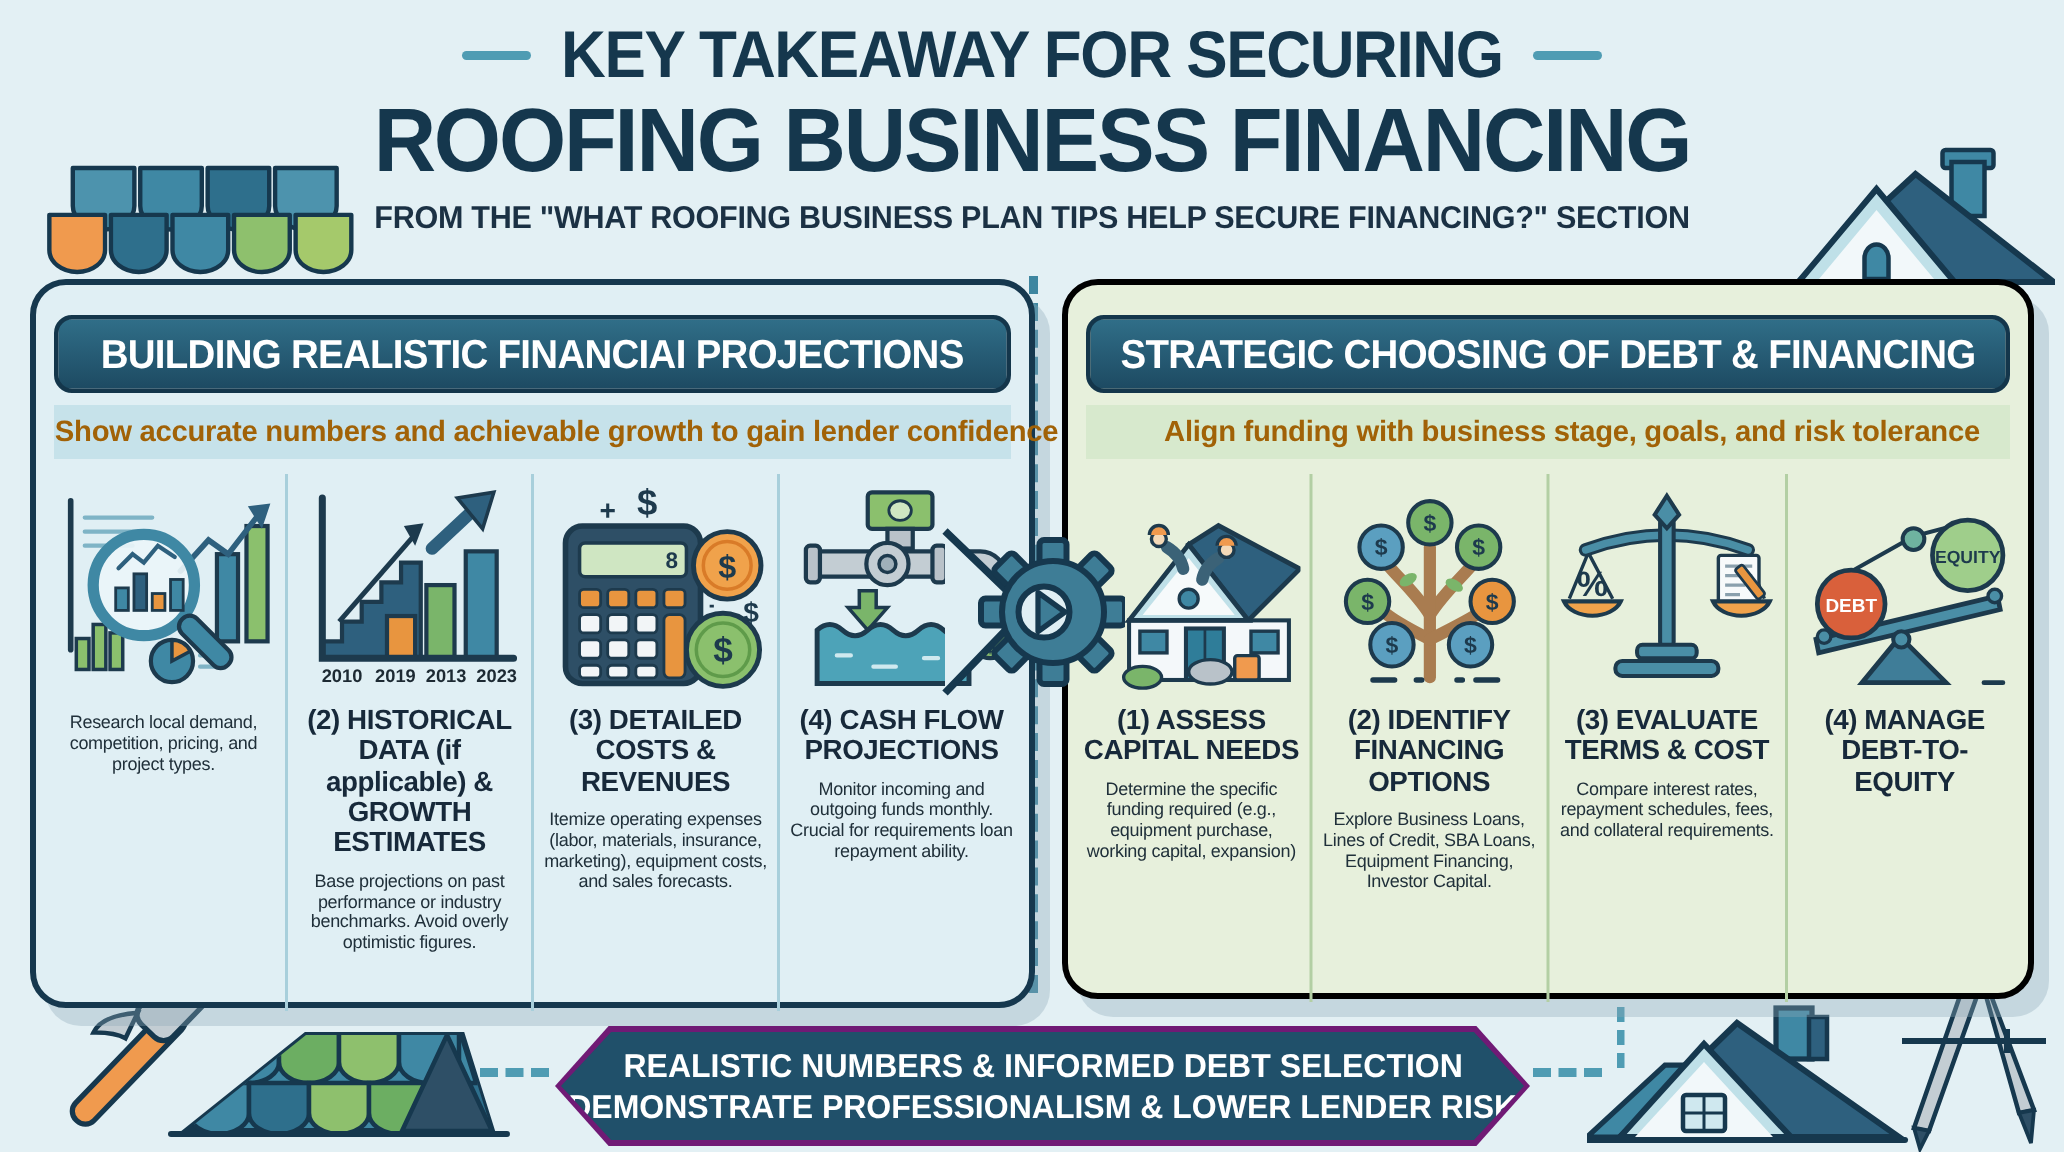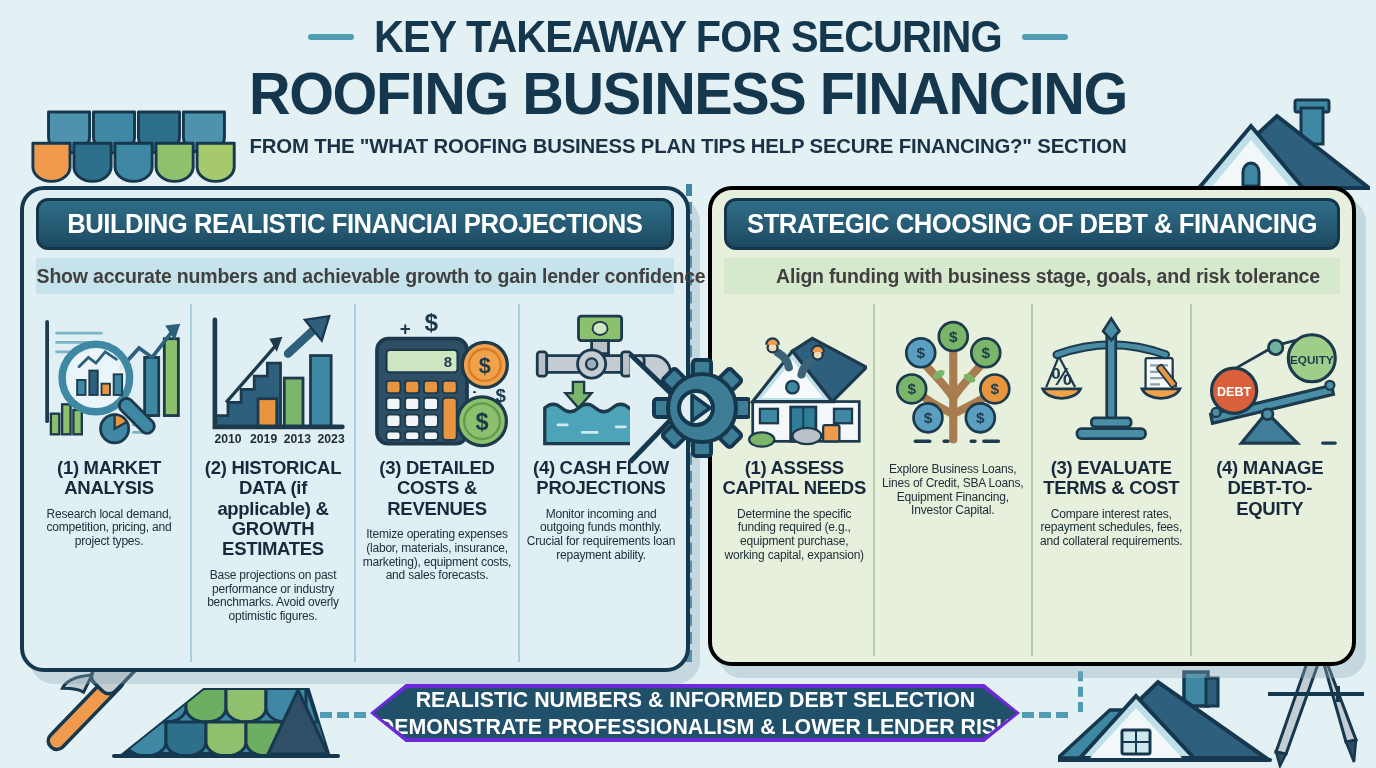--- a/index.html
+++ b/index.html
@@ -9,41 +9,41 @@
   .hdr{position:absolute;left:0;top:12px;width:100%;text-align:center;z-index:2;}
   .hdr-line1{display:flex;align-items:center;justify-content:center;}
   .t1{font-size:44px;font-weight:bold;color:#15374d;letter-spacing:-1px;transform:scaleX(.94);white-space:nowrap;}
   .dash{width:46px;height:6px;border-radius:3px;background:#4f9cb3;}
   .t2{font-size:60px;font-weight:bold;color:#15374d;letter-spacing:-1.5px;line-height:1.0;transform:scaleX(.96);margin-top:2px;white-space:nowrap;}
   .t3{font-size:21px;font-weight:bold;color:#1b3144;margin-top:10px;letter-spacing:-.2px;transform:scaleX(.97);white-space:nowrap;}
   
   .panel{position:absolute;border-radius:24px;z-index:2;box-shadow:10px 12px 0 rgba(140,170,182,.35);}
   .panel.left{left:20px;top:186px;width:662px;height:478px;background:#e0eff4;border:4px solid #16384e;}
   .panel.right{left:708px;top:186px;width:640px;height:472px;background:#e7f0dc;border:4px solid #000000;}
-  .pheader{margin:8px 12px 0;height:46px;border-radius:12px;background:linear-gradient(180deg,#306e88,#1d4a62);
+  .pheader{margin:20px 12px 0;height:46px;border-radius:12px;background:linear-gradient(180deg,#306e88,#1d4a62);
            border:3px solid #14364b;display:flex;align-items:center;justify-content:center;color:#fff;
            font-weight:bold;font-size:27px;letter-spacing:-.5px;white-space:nowrap;}
   .pheader span{transform:scaleX(.95);}
   .psub{margin:8px 12px 0;height:36px;display:flex;align-items:center;justify-content:center;
-        font-weight:bold;font-size:19.5px;color:#404040;letter-spacing:-.2px;white-space:nowrap;padding-left:32px;}
+        font-weight:bold;font-size:19.5px;color:#a16207;letter-spacing:-.2px;white-space:nowrap;padding-left:32px;}
   .left .psub{background:#c6e2ea;}
   .right .psub{background:#d7e9cd;}
   .cols{display:flex;align-items:stretch;padding:10px 4px 0;height:calc(100% - 120px);}
   .col{flex:1 1 0;padding:0 6px;text-align:center;min-width:0;}
   .left .col + .col{border-left:2px solid #a8cfdb;}
   .right .col + .col{border-left:2px solid #b3cfa4;}
   .icon-wrap{height:150px;display:flex;align-items:center;justify-content:center;}
   .icon-wrap svg{width:100%;height:146px;}
   .col-title{font-weight:bold;font-size:18.5px;line-height:1.1;color:#17293a;margin-top:4px;letter-spacing:-.3px;}
   .col-body{font-size:12px;line-height:1.15;color:#20303a;margin-top:9px;letter-spacing:-.2px;max-width:152px;margin-left:auto;margin-right:auto;}
   
   .vdash{position:absolute;left:686px;top:184px;height:478px;width:0;border-left:6px dashed #3e86a0;z-index:1;}
   .gear{position:absolute;left:628px;top:340px;width:122px;height:136px;z-index:4;}
   
-  .banner-outer{position:absolute;left:370px;top:684px;width:650px;height:58px;background:#6d28d9;z-index:3;
+  .banner-outer{position:absolute;left:370px;top:684px;width:650px;height:80px;background:#701a75;z-index:3;
     clip-path:polygon(0 50%,5.5% 0,94.5% 0,100% 50%,94.5% 100%,5.5% 100%);}
   .banner-inner{position:absolute;inset:4px;background:#20506a;display:flex;flex-direction:column;align-items:center;
     justify-content:center;color:#fff;font-weight:bold;font-size:22px;line-height:1.25;
     clip-path:polygon(0 50%,5.2% 0,94.8% 0,100% 50%,94.8% 100%,5.2% 100%);}
   .banner-inner span{transform:scaleX(.97);white-space:nowrap;}
   .hd{position:absolute;width:46px;height:0;border-top:6px dashed #4f9cb3;z-index:2;}
   .hd.l{left:320px;top:712px;} .hd.r{left:1022px;top:712px;}
   .vd{position:absolute;left:1078px;top:656px;height:56px;width:0;border-left:5px dashed #4f9cb3;z-index:1;}
   
   .deco{position:absolute;z-index:1;}
@@ -193,21 +193,20 @@
             <path d="M48 62 L58 52 L66 58 L76 46 L88 54" stroke="#2e607e" stroke-width="3" fill="none" stroke-linecap="round"></path>
             <rect x="46" y="76" width="9" height="16" fill="#3f88a4" stroke="#1d3a4d" stroke-width="2"></rect>
             <rect x="59" y="66" width="9" height="26" fill="#2e607e" stroke="#1d3a4d" stroke-width="2"></rect>
             <rect x="72" y="80" width="9" height="12" fill="#e8953f" stroke="#1d3a4d" stroke-width="2"></rect>
             <rect x="85" y="70" width="9" height="22" fill="#3f88a4" stroke="#1d3a4d" stroke-width="2"></rect>
             <g transform="rotate(45 98 102)">
                 <rect x="92" y="95" width="46" height="15" rx="7" fill="#3f88a4" stroke="#1d3a4d" stroke-width="3"></rect>
               </g>
           </svg>
         </div>
-        <div class="col-title">(1) MARKET ANALYSIS</div>
         <div class="col-body">Research local demand, competition, pricing, and project types.</div>
       </div>
 
       <div class="col">
         <div class="icon-wrap">
           <svg viewBox="0 0 160 150">
             <path d="M18 126 V114 H32 V100 H46 V86 H60 V72 H74 V58 H88 V126 Z" fill="#2e607e" stroke="#1d3a4d" stroke-width="3"></path>
             <line x1="30" y1="100" x2="84" y2="38" stroke="#1d3a4d" stroke-width="3.5"></line>
             <polygon points="76,32 90,30 84,46" fill="#1d3a4d"></polygon>
             <rect x="64" y="96" width="20" height="30" fill="#e8953f" stroke="#1d3a4d" stroke-width="3"></rect>
@@ -355,20 +354,21 @@
               <text x="44" y="52">$</text>
               <text x="116" y="52">$</text>
               <text x="34" y="92">$</text>
               <text x="126" y="92">$</text>
               <text x="52" y="124">$</text>
               <text x="110" y="124">$</text>
             </g>
             <path d="M38 144 H54 M70 144 H74 M100 144 H104 M114 144 H130" stroke="#1d3a4d" stroke-width="4" stroke-linecap="round"></path>
           </svg>
         </div>
+        <div class="col-title">(2) IDENTIFY FINANCING OPTIONS</div>
         <div class="col-body">Explore Business Loans, Lines of Credit, SBA Loans, Equipment Financing, Investor Capital.</div>
       </div>
 
       <div class="col">
         <div class="icon-wrap">
           <svg viewBox="0 0 160 150">
             <path d="M22 50 L8 84 M22 50 L40 84" stroke="#1d3a4d" stroke-width="2.5" fill="none"></path>
             <path d="M138 50 L120 84 M138 50 L152 84" stroke="#1d3a4d" stroke-width="2.5" fill="none"></path>
             <rect x="118" y="52" width="30" height="36" rx="2" fill="#f7fafb" stroke="#1d3a4d" stroke-width="2.5"></rect>
             <path d="M123 60 H143 M123 67 H143 M123 74 H138 M123 81 H134" stroke="#8aa0ad" stroke-width="2.5"></path>

